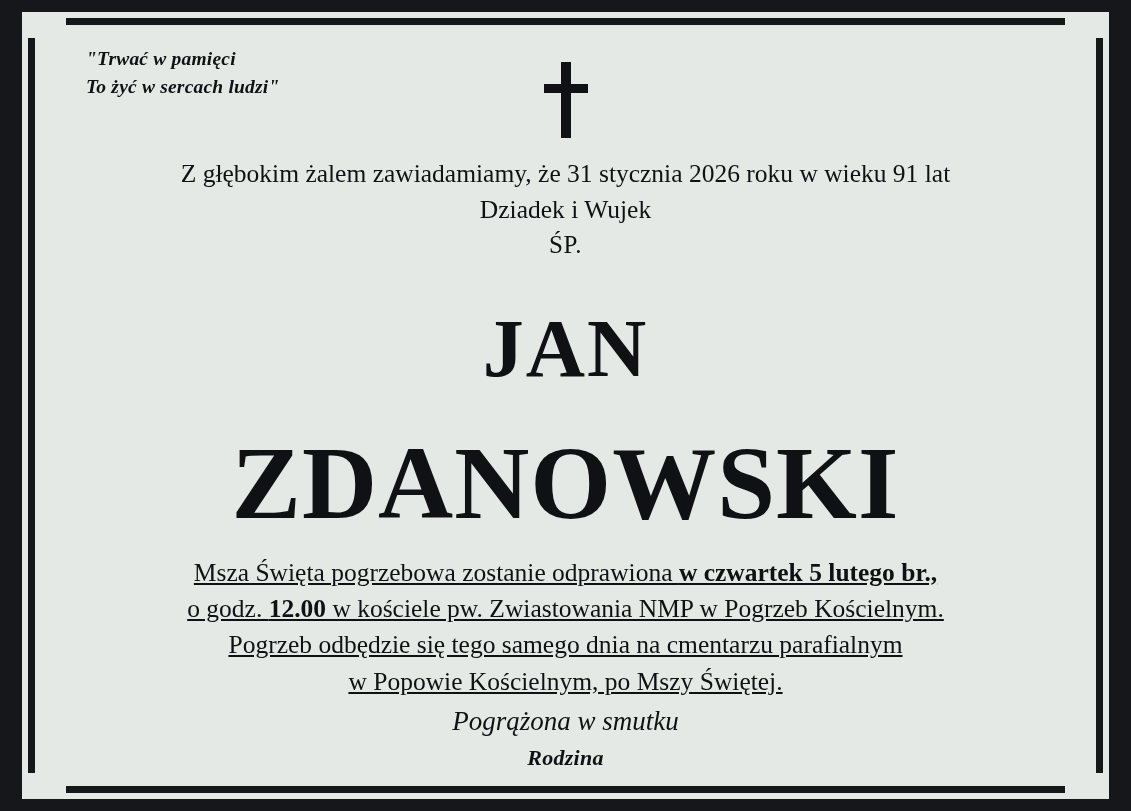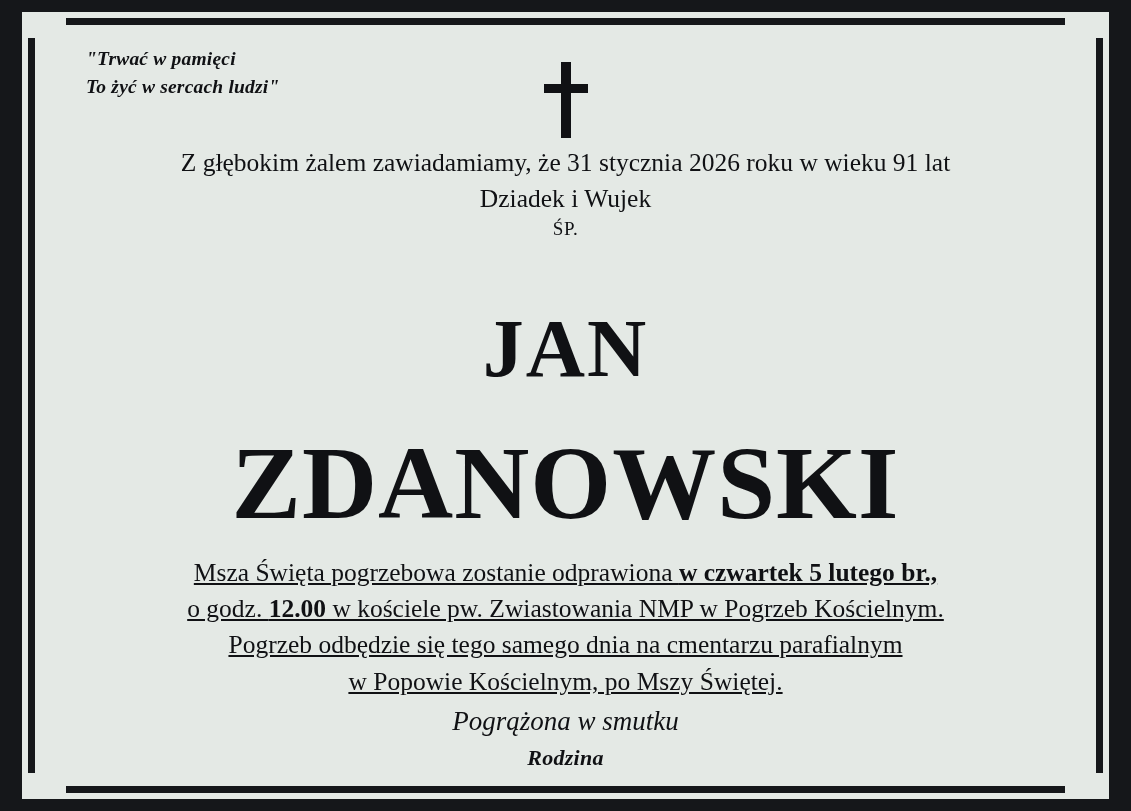--- a/index.html
+++ b/index.html
@@ -87,29 +87,29 @@
     right: 0;
     top: 42px;
     text-align: center;
   }
   .cross svg { display: inline-block; }
 
   .announce {
     position: absolute;
     left: 40px;
     right: 40px;
-    top: 125px;
+    top: 136px;
     text-align: center;
     font-size: 25.5px;
     line-height: 1.40;
   }
   .announce .line { display: block; }
 
   .sp {
-    font-size: 19px;
+    font-size: 25px;
     letter-spacing: 0.5px;
   }
 
   .name-first {
     position: absolute;
     left: 0;
     right: 0;
     top: 288px;
     text-align: center;
     font-size: 82px;

